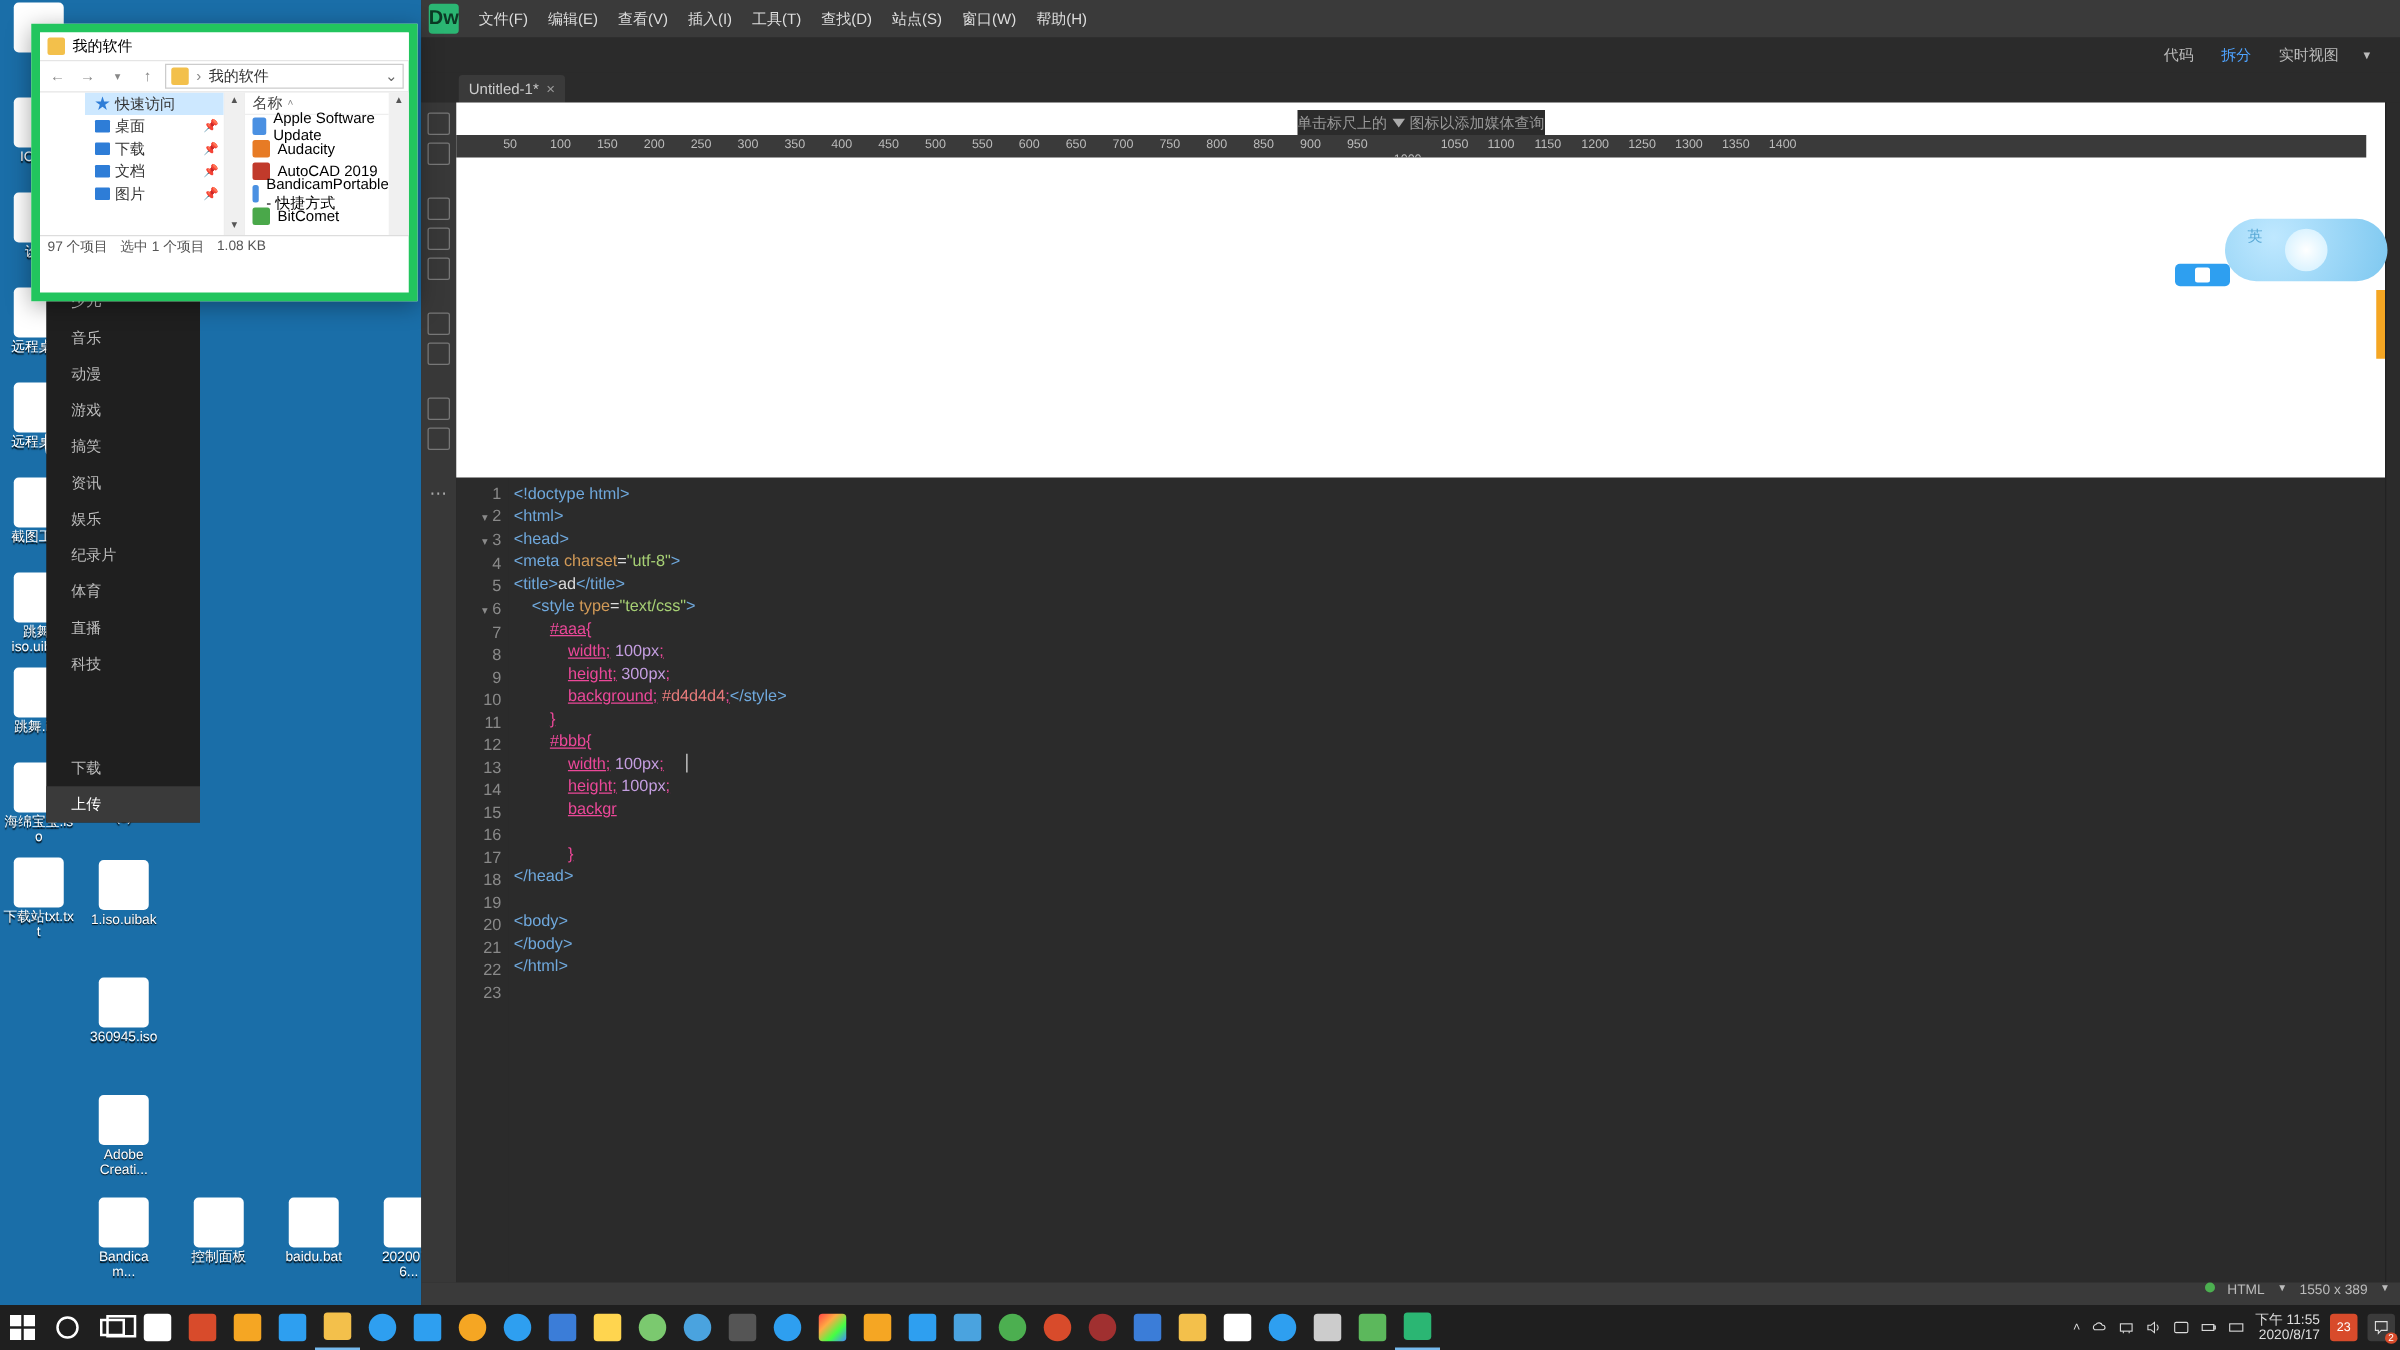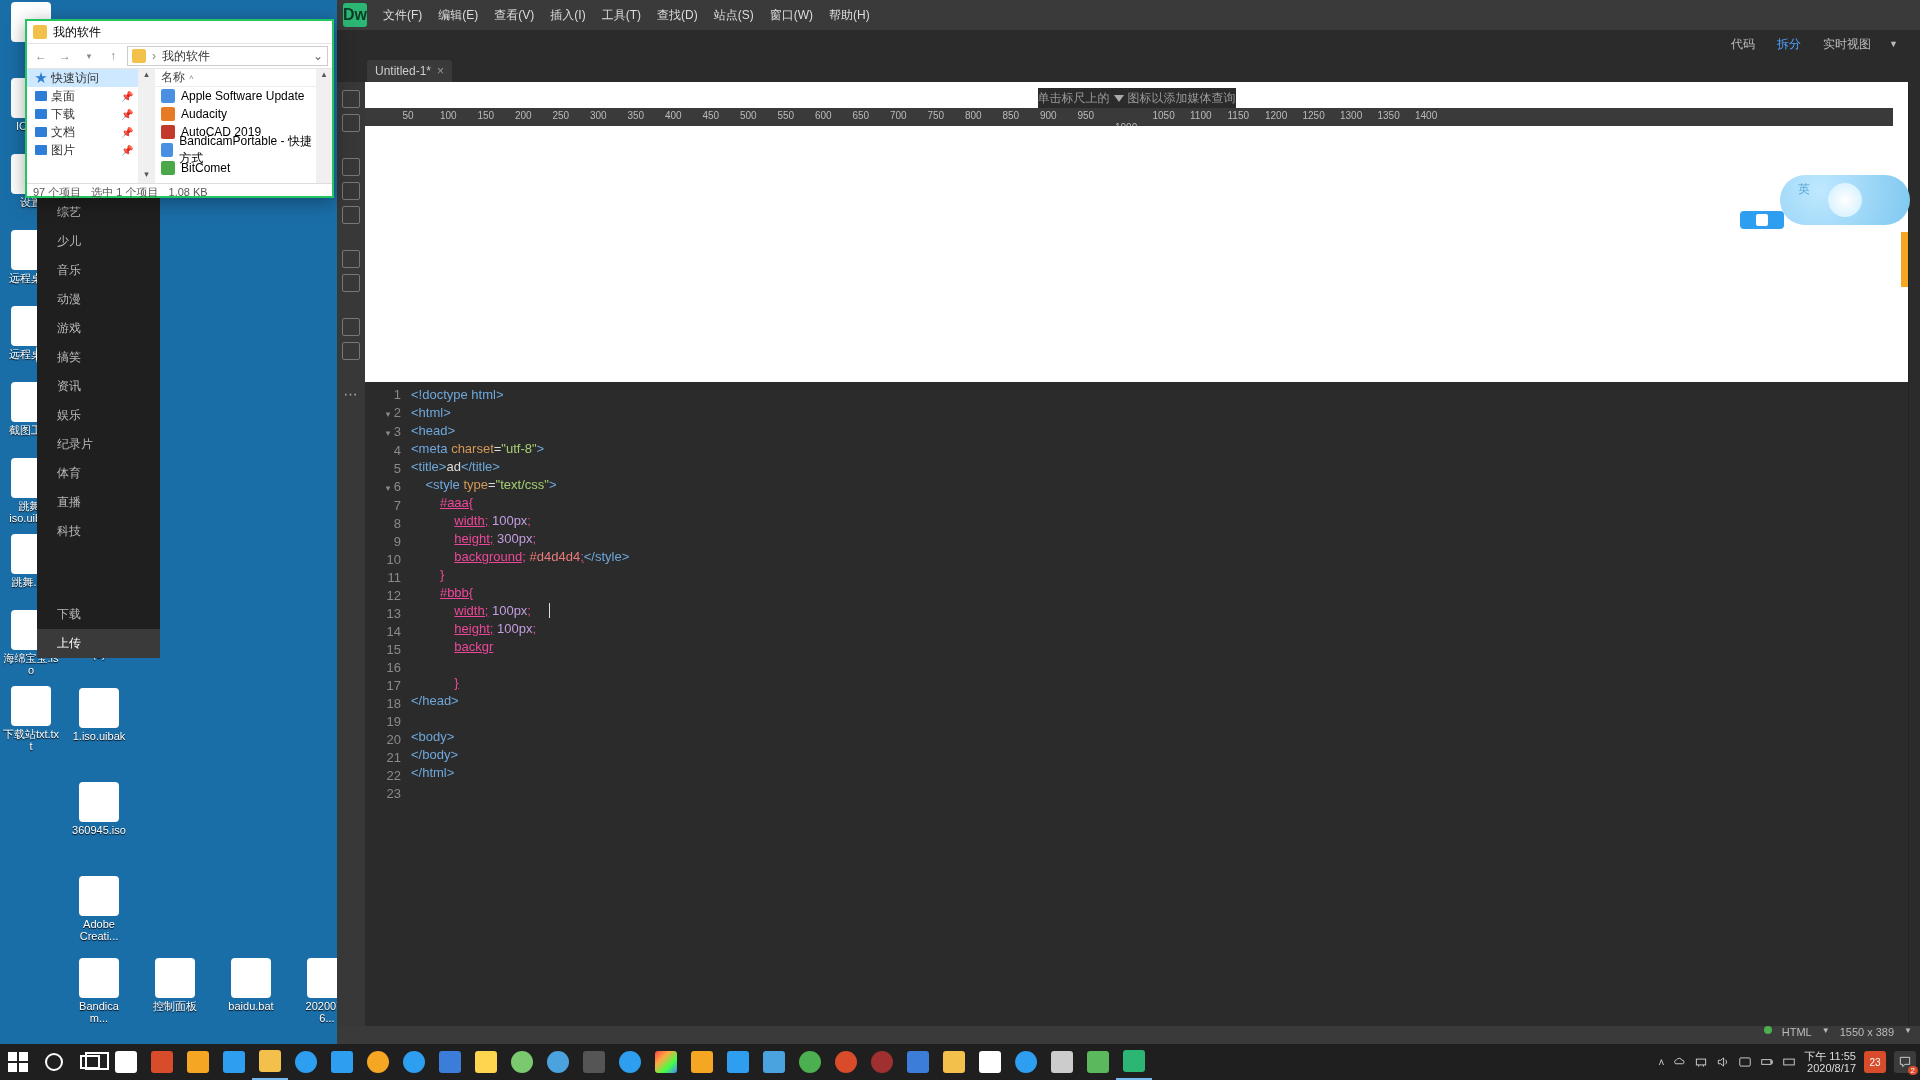--- a/index.html
+++ b/index.html
@@ -12,32 +12,32 @@
 .desktop-icon .ic { width: 40px; height: 40px; background: #fff; border-radius: 4px; display: flex; align-items: center; justify-content: center; font-size: 11px; color: #333; }
 .desktop-icon .lbl { font-size: 11px; color: #fff; text-align: center; line-height: 12px; text-shadow: 0 1px 1px #000; word-break: break-all; }
 
 .badge { position: absolute; background: #fff; color: #333; border-radius: 8px; font-size: 10px; padding: 0 4px; }
 
 .dark-panel { position: absolute; left: 37px; top: 198px; width: 123px; height: 460px; background: #1f1f1f; }
 .dark-panel .item { height: 29px; line-height: 29px; color: #bbb; font-size: 12px; padding-left: 20px; cursor: pointer; }
 .dark-panel .bottom { position: absolute; bottom: 0; left: 0; right: 0; }
 .dark-panel .bottom .item.up { background: #3a3a3a; color: #fff; }
 
-.explorer { position: absolute; left: 25px; top: 19px; width: 309px; height: 179px; background: #fff; border: 2px solid #22c55e; box-shadow: 0 4px 18px rgba(0,0,0,.35); }
+.explorer { position: absolute; left: 25px; top: 19px; width: 309px; height: 222px; background: #fff; border: 7px solid #22c55e; box-shadow: 0 4px 18px rgba(0,0,0,.35); }
 .explorer .title { height: 22px; display: flex; align-items: center; gap: 6px; padding: 0 6px; font-size: 12px; background: #fff; }
 .explorer .title .ficon { width: 14px; height: 14px; background: #f3c04b; border-radius: 2px; }
 .explorer .navrow { height: 26px; display: flex; align-items: center; gap: 4px; padding: 0 4px; border-top: 1px solid #e5e5e5; border-bottom: 1px solid #e5e5e5; }
 .explorer .navbtn { width: 20px; text-align: center; color: #888; font-size: 12px; }
 .explorer .addr { flex: 1; display: flex; align-items: center; gap: 6px; border: 1px solid #ccc; height: 20px; padding: 0 4px; font-size: 12px; }
 .explorer .addr .fi { width: 14px; height: 14px; background: #f3c04b; border-radius: 2px; }
 .explorer .addr .crumb { color: #333; }
 .explorer .addr .sep { color: #888; }
 .explorer .addr .drop { margin-left: auto; color: #666; }
 .explorer .body { display: flex; height: 114px; }
-.explorer .navpane { width: 112px; border-right: 1px solid #eee; overflow: hidden; }
+.explorer .navpane { width: 112px; border-right: 1px solid #eee; overflow: hidden; margin-left: 36px; }
 .explorer .navpane .row { height: 18px; display: flex; align-items: center; gap: 4px; padding-left: 8px; font-size: 12px; color: #333; }
 .explorer .navpane .row.sel { background: #cde8ff; }
 .explorer .navpane .row .pin { margin-left: auto; margin-right: 4px; color: #999; font-size: 10px; }
 .explorer .navpane .i-star { width: 12px; height: 12px; background: #2e7dd7; clip-path: polygon(50% 0,61% 35%,98% 35%,68% 57%,79% 91%,50% 70%,21% 91%,32% 57%,2% 35%,39% 35%); }
 .explorer .navpane .i-fold { width: 12px; height: 10px; background: #2e7dd7; border-radius: 1px; }
 .explorer .scroll1 { width: 16px; background: #f0f0f0; position: relative; border-right: 1px solid #eee; }
 .explorer .scroll1 .ar { height: 14px; text-align: center; color: #555; font-size: 9px; }
 .explorer .list { flex: 1; overflow: hidden; }
 .explorer .hdr { height: 18px; border-bottom: 1px solid #eee; display: flex; align-items: center; }
 .explorer .hdr .col { flex: 1; font-size: 12px; color: #444; padding-left: 6px; display: flex; align-items: center; gap: 4px; }

